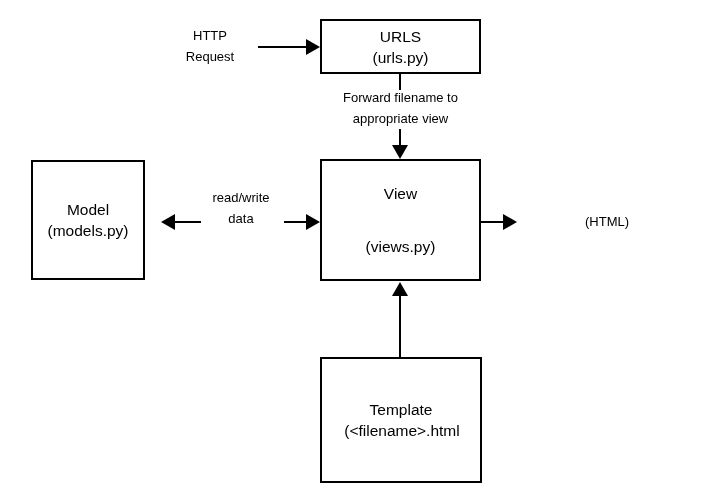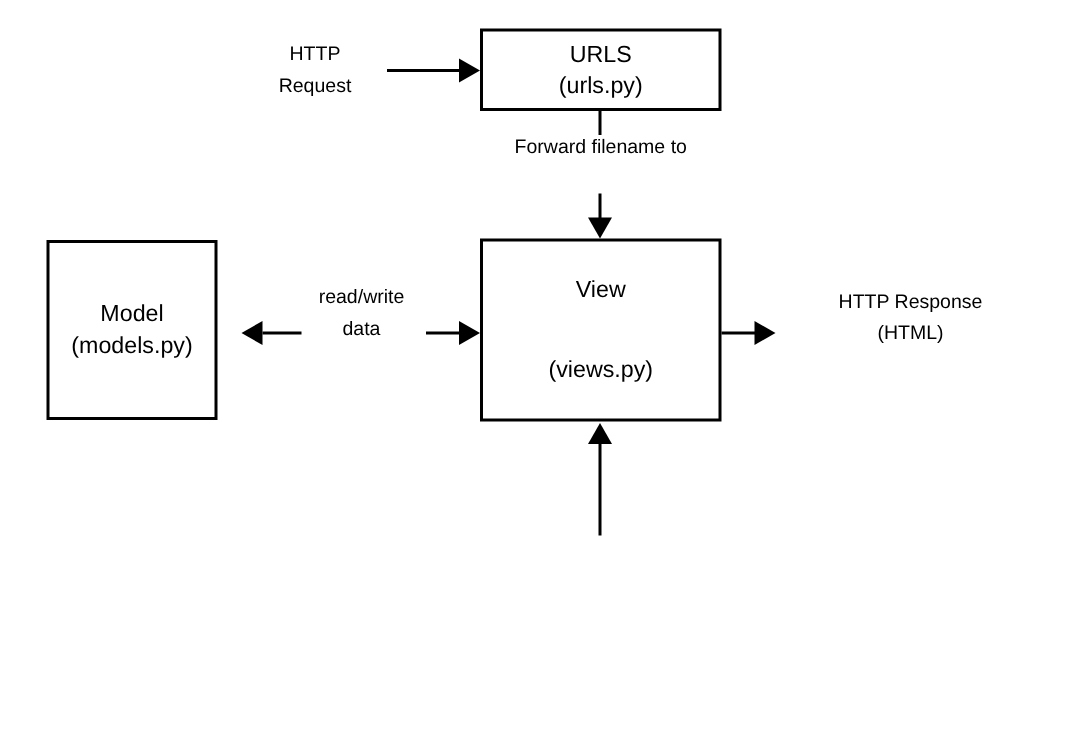--- a/index.html
+++ b/index.html
@@ -104,37 +104,42 @@
   <div class="node" id="node-model">
     <span class="l1">Model</span>
     <span class="l2">(models.py)</span>
   </div>
 
   <div class="node" id="node-view">
     <span class="l1">View</span>
     <span class="l2">(views.py)</span>
   </div>
 
+  <div class="node" id="node-template">
+    <span class="l1">Template</span>
+    <span class="l2">(&lt;filename&gt;.html</span>
+  </div>
 
   <div class="label" id="label-http-request">
     <span>HTTP</span><br>
     <span>Request</span>
   </div>
 
   <div class="label" id="label-forward">
     <span>Forward filename to</span><br>
+    <span>appropriate view</span>
   </div>
 
   <div class="label" id="label-readwrite">
     <span>read/write</span><br>
     <span>data</span>
   </div>
 
   <div class="label" id="label-http-response">
-    <span>HTTP Response</span><br>
+    <br>
     <span>(HTML)</span>
   </div>
 
   <div class="hline" id="conn-request-line"></div>
   <div class="arrow arrow-right" id="conn-request-head"></div>
 
   <div class="vline" id="conn-forward-stub"></div>
   <div class="vline" id="conn-forward-line"></div>
   <div class="arrow arrow-down" id="conn-forward-head"></div>
 

